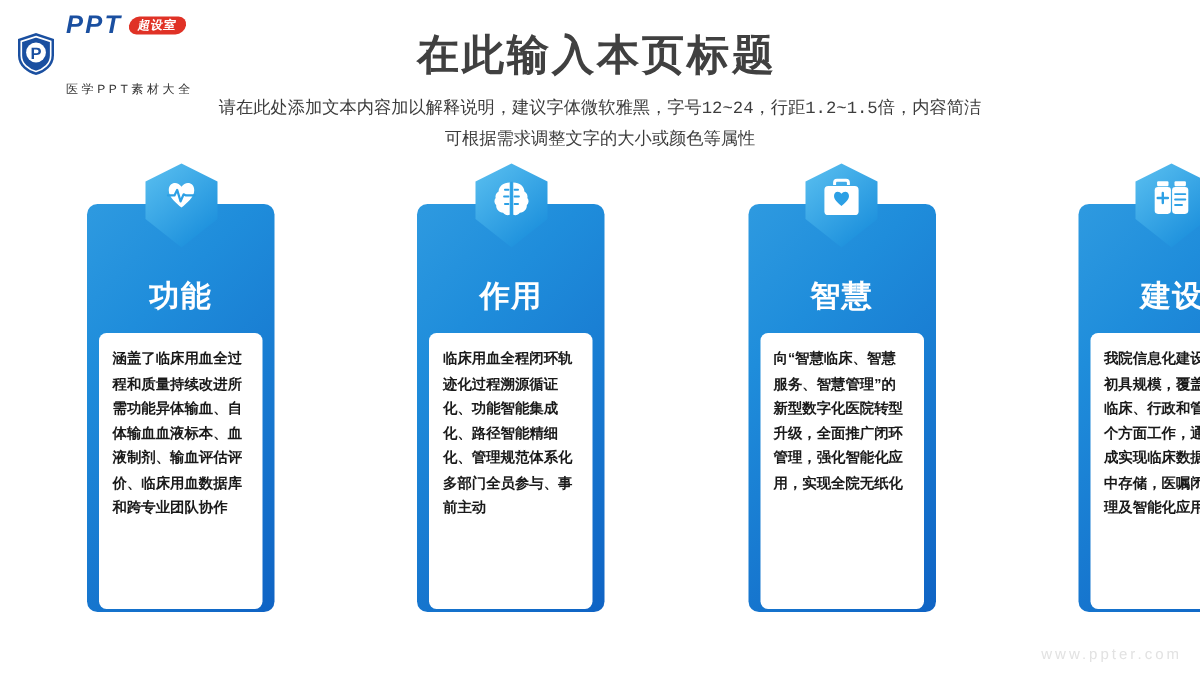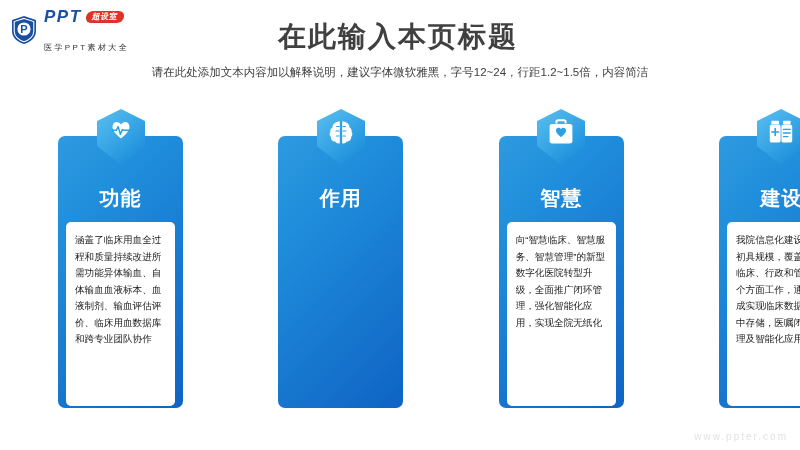--- a/index.html
+++ b/index.html
@@ -61,20 +61,21 @@
     line-height: 1;
     letter-spacing: 0.5px;
     transform: skewX(-10deg);
   }
   .logo-sub {
     font-size: 8px;
     color: #333333;
     letter-spacing: 2.4px;
     line-height: 1;
     white-space: nowrap;
+    margin-top: 12px;
   }
 
   
   .page-title {
     position: absolute;
     top: 18px;
     left: 0;
     width: 796px;
     text-align: center;
     font-size: 28px;
@@ -85,21 +86,21 @@
   .subtitle {
     position: absolute;
     top: 62px;
     left: 0;
     width: 800px;
     text-align: center;
     font-size: 11.5px;
     color: #3c3c3c;
     line-height: 1.85;
   }
-  .subtitle div { white-space: nowrap; }
+  .subtitle div { white-space: nowrap; font-family: Liberation Mono, monospace; }
 
   
   .cards {
     position: absolute;
     left: 58px;
     top: 136px;
     width: 786px;
     display: flex;
     justify-content: space-between;
   }
@@ -139,20 +140,21 @@
     width: 109px;
     height: 184px;
     background: #ffffff;
     border-radius: 5px;
     padding: 10px 9px 8px 9px;
     font-size: 9.6px;
     line-height: 1.72;
     color: #1a1a1a;
     text-align: left;
     overflow: hidden;
+    font-weight: bold;
   }
 
   
   .footer-watermark {
     position: absolute;
     right: 12px;
     bottom: 8px;
     font-size: 10px;
     color: #e2e2e2;
     letter-spacing: 2px;
@@ -176,20 +178,21 @@
       <span class="logo-badge">超设室</span>
     </div>
     <div class="logo-sub">医学PPT素材大全</div>
   </div>
 </div>
 
 <div class="page-title">在此输入本页标题</div>
 
 <div class="subtitle">
   <div>请在此处添加文本内容加以解释说明，建议字体微软雅黑，字号12~24，行距1.2~1.5倍，内容简洁</div>
+  <div>可根据需求调整文字的大小或颜色等属性</div>
 </div>
 
 <div class="cards">
 
   <div class="card">
     <div class="badge">
       <svg width="52" height="58" viewBox="0 0 52 58">
         <defs>
           <linearGradient id="bg1" x1="0" y1="0" x2="0.7" y2="1">
             <stop offset="0%" stop-color="#5bc0f0"></stop>
@@ -217,20 +220,21 @@
         </defs>
         <path d="M26 1 L50 13 L50 38 L26 57 L2 38 L2 13 Z" fill="url(#bg3)"></path>
         <path d="M24.8 13.6 C20.6 13.6 17.4 16.2 17.4 19.6 C15.8 20.6 15 22.2 15.4 24 C14.2 25.4 14.4 27.6 15.8 28.8 C15.6 31.4 17.6 33.6 20.4 33.8 C21.4 35.2 23.2 35.8 24.8 35.2 Z" fill="#ffffff"></path>
         <path d="M27.2 13.6 C31.4 13.6 34.6 16.2 34.6 19.6 C36.2 20.6 37 22.2 36.6 24 C37.8 25.4 37.6 27.6 36.2 28.8 C36.4 31.4 34.4 33.6 31.6 33.8 C30.6 35.2 28.8 35.8 27.2 35.2 Z" fill="#ffffff"></path>
         <line x1="26" y1="13.2" x2="26" y2="35.8" stroke="#2ca0e5" stroke-width="1.5"></line>
         <path d="M21.6 18.5 L24 18.5 M21 23 L24 23 M21.6 28 L24 28" stroke="#2ca0e5" stroke-width="1.2" stroke-linecap="round"></path>
         <path d="M28 18.5 L30.4 18.5 M28 23 L31 23 M28 28 L30.4 28" stroke="#2ca0e5" stroke-width="1.2" stroke-linecap="round"></path>
       </svg>
     </div>
     <div class="card-title">作用</div>
+    <div class="card-body">临床用血全程闭环轨迹化过程溯源循证化、功能智能集成化、路径智能精细化、管理规范体系化多部门全员参与、事前主动</div>
   </div>
 
   <div class="card">
     <div class="badge">
       <svg width="52" height="58" viewBox="0 0 52 58">
         <defs>
           <linearGradient id="bg5" x1="0" y1="0" x2="0.7" y2="1">
             <stop offset="0%" stop-color="#5bc0f0"></stop>
             <stop offset="100%" stop-color="#1b8fdc"></stop>
           </linearGradient>

